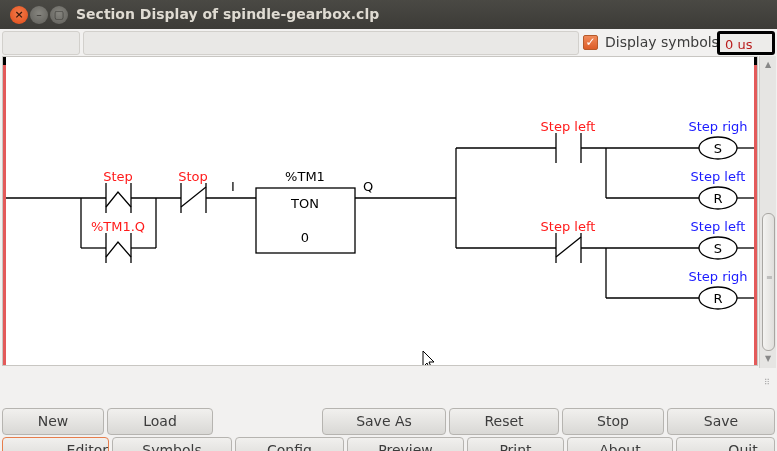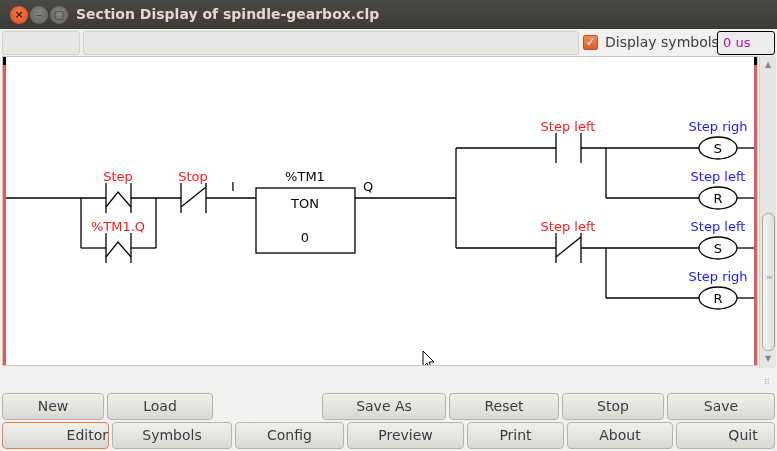--- a/index.html
+++ b/index.html
@@ -8,31 +8,31 @@
   .tb-btn { position: absolute; top: 6px; width: 18px; height: 18px; border-radius: 50%; font-size: 11px; line-height: 18px; text-align: center; color: #333; }
   .tb-close { left: 10px; background: radial-gradient(circle at 50% 40%, #f47c4c, #df4a16); color: #3a1a0c; font-weight: bold; }
   .tb-min { left: 30px; background: radial-gradient(circle at 50% 40%, #86857f, #5f5e59); color: #3a3935; }
   .tb-max { left: 50px; background: radial-gradient(circle at 50% 40%, #86857f, #5f5e59); color: #3a3935; }
   .title { position: absolute; left: 76px; top: 6px; font-size: 14px; font-weight: bold; color: #dfdbd2; }
 
   .toolbar { position: absolute; left: 0; top: 29px; width: 777px; height: 27px; background: #f2f1f0; }
   .field { position: absolute; top: 2px; height: 24px; background: #e9e8e6; border: 1px solid #d2d0cc; border-radius: 3px; }
   .chk { position: absolute; left: 583px; top: 6px; width: 15px; height: 15px; border: 1px solid #b55a2b; border-radius: 2px; background: linear-gradient(#f08a5a, #dd5d28); color: #fff; font-size: 12px; line-height: 13px; text-align: center; }
   .chk-label { position: absolute; left: 605px; top: 5px; font-size: 14px; color: #3c3c3c; }
-  .us-field { position: absolute; left: 717px; top: 2px; width: 58px; height: 24px; background: #edecea; border: 1px solid #000000; border-radius: 3px; color: #a21caf; font-size: 13px; padding: 3px 0 0 5px; }
+  .us-field { position: absolute; left: 717px; top: 2px; width: 58px; height: 24px; background: #edecea; border: 3px solid #000000; border-radius: 3px; color: #b91c1c; font-size: 13px; padding: 3px 0 0 5px; }
 
   .canvas-wrap { position: absolute; left: 2px; top: 56px; width: 756px; height: 310px; background: #fff; border: 1px solid #c8c6c2; overflow: hidden; }
   .scrollbar { position: absolute; left: 759px; top: 56px; width: 17px; height: 312px; background: #e6e5e3; border-left: 1px solid #d0cec9; }
   .sb-arrow { position: absolute; left: 1px; width: 14px; height: 14px; font-size: 8px; color: #888; text-align: center; line-height: 14px; }
   .sb-thumb { position: absolute; left: 2px; top: 157px; width: 13px; height: 138px; border: 1px solid #a8a6a2; border-radius: 6px; background: linear-gradient(90deg, #f4f3f1, #e0dfdc); }
   .sb-grip { position: absolute; left: 3px; top: 62px; font-size: 8px; color: #999; line-height: 3px; }
 
   .grip-corner { position: absolute; left: 764px; top: 378px; font-size: 8px; color: #aaa; }
 
-  .btn-row { position: absolute; left: 0; height: 28px; width: 777px; }
+  .btn-row { position: absolute; left: 0; height: 28px; width: 777px; margin-top: 15px; }
   .btn { position: absolute; top: 0; height: 27px; border: 1px solid #b6b4b0; border-radius: 4px; background: linear-gradient(#f1f0ee, #d9d8d5); color: #3c3c3c; font-size: 14px; text-align: center; line-height: 25px; }
   .btn.active { border-color: #e67e4c; }
 
   svg text { font-family: "DejaVu Sans", sans-serif; }
 </style>
 </head>
 <body>
 
 <div class="titlebar">
   <div class="tb-btn tb-close">×</div>

